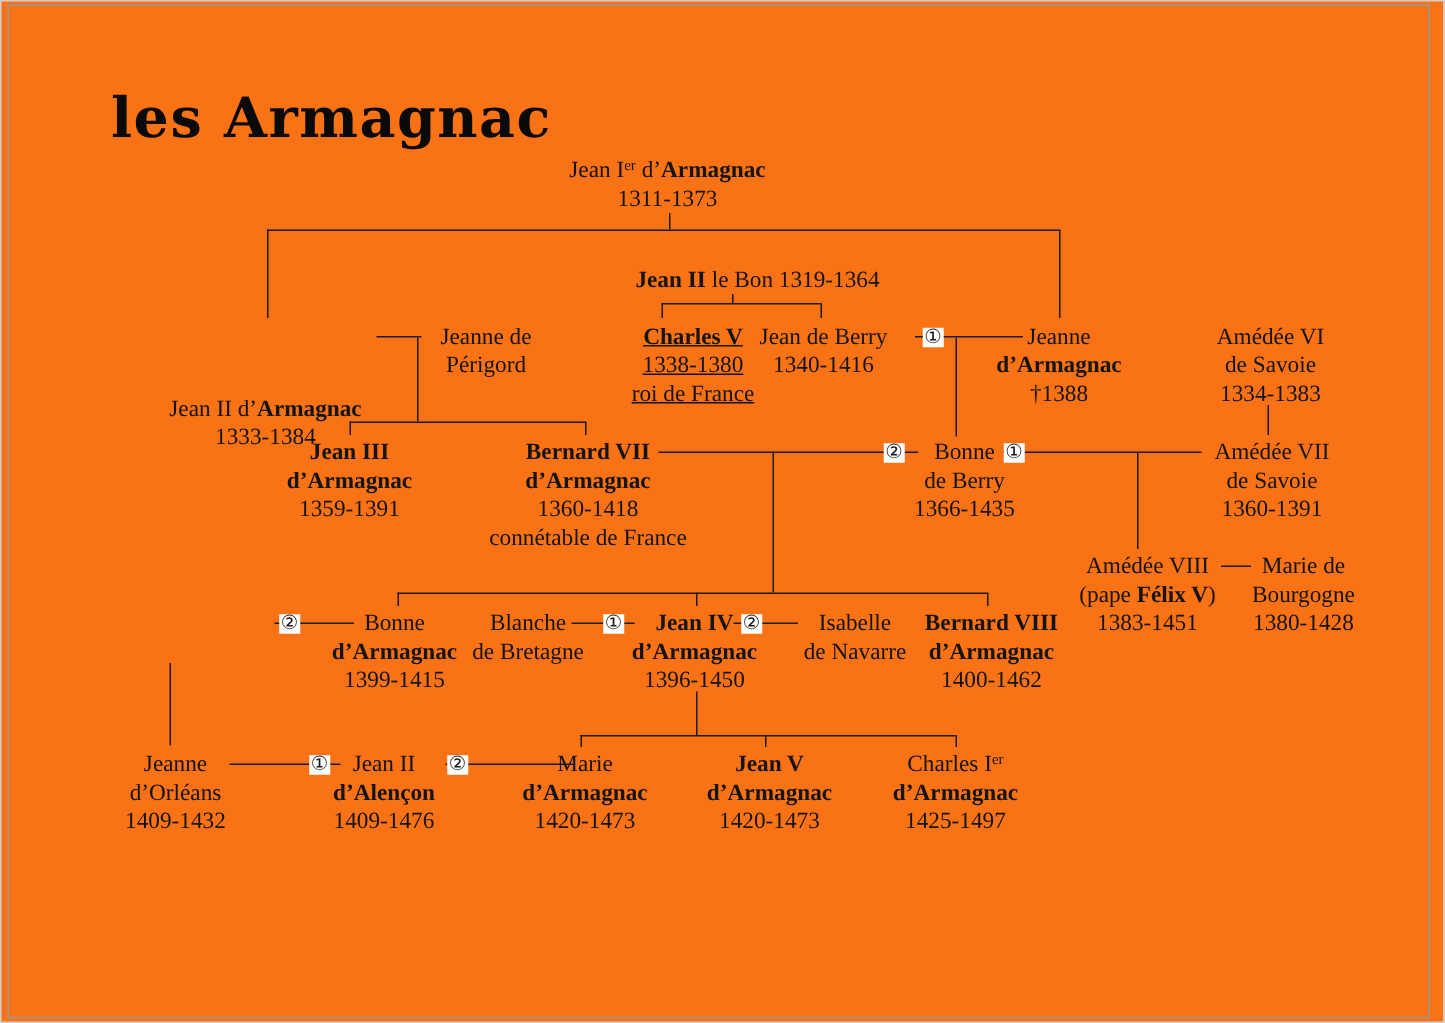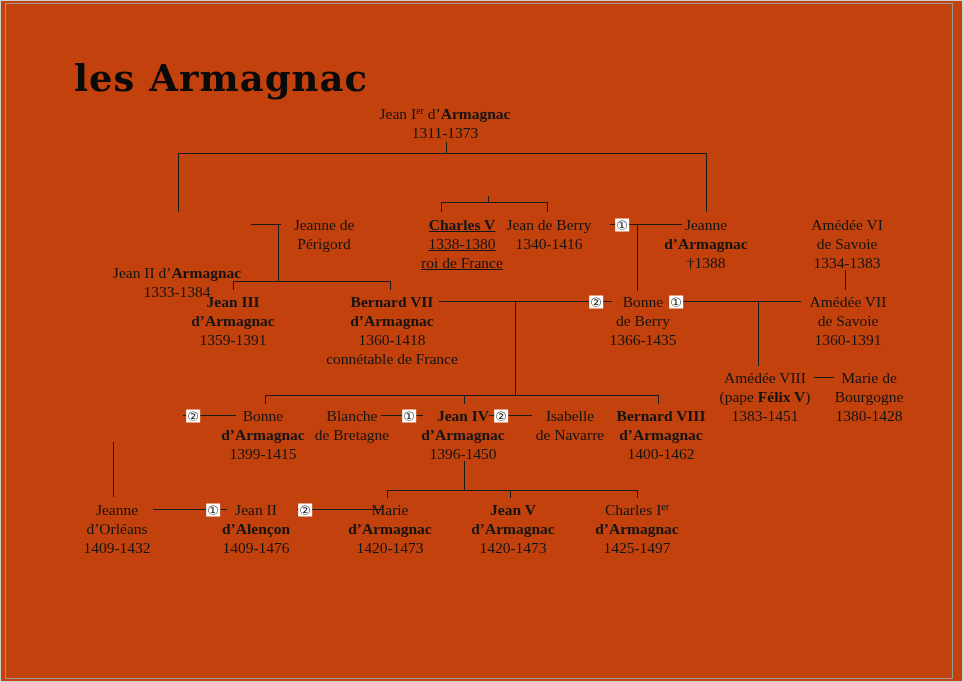--- a/index.html
+++ b/index.html
@@ -1,16 +1,16 @@
 <!DOCTYPE html>
 <html><head>
 <meta charset="utf-8">
 <style>
   html,body{margin:0;padding:0;background:#fff;}
-  .stage{position:relative;width:963px;height:682px;background:#c2410c;overflow:hidden;
+  .stage{position:relative;width:963px;height:682px;background:#f97316;overflow:hidden;
          font-family:"Liberation Serif","DejaVu Serif",serif;color:#141414;}
   .frame-outer{position:absolute;inset:0;border:1px solid #cfcfcf;pointer-events:none;}
   .frame-inner{position:absolute;top:3px;left:5px;right:10px;bottom:3px;border:1px solid #989898;pointer-events:none;}
   .doc-title{position:absolute;left:74px;top:58px;font-family:"DejaVu Serif","Liberation Serif",serif;
              font-weight:700;font-size:37px;line-height:40px;letter-spacing:1px;color:#0a0a0a;}
   .canvas{position:absolute;inset:0;}
   .person{position:absolute;transform:translateX(-50%);text-align:center;white-space:nowrap;}
   .pline{font-size:15.5px;line-height:19px;}
   .b{font-weight:700;}
   .sup{font-size:10px;vertical-align:5px;line-height:0;}
@@ -23,20 +23,23 @@
 <body>
 
 <div class="stage">
   <div class="frame-outer"></div>
   <div class="frame-inner"></div>
   <div class="doc-title">les Armagnac</div>
   <div class="canvas">
       <div class="person" style="left: 445px; top: 104px;">
         <div class="pline"><span>Jean I</span><span class="sup">er</span><span> d’</span><span class="b">Armagnac</span></div>
         <div class="pline"><span>1311-1373</span></div>
+      </div>
+      <div class="person" style="left: 505px; top: 177px;">
+        <div class="pline"><span class="b">Jean II</span><span> le Bon 1319-1364</span></div>
       </div>
       <div class="person" style="left: 177px; top: 215px; margin-top: 48px;">
         <div class="pline"><span>Jean II d’</span><span class="b">Armagnac</span></div>
         <div class="pline"><span>1333-1384</span></div>
       </div>
       <div class="person" style="left: 324px; top: 215px;">
         <div class="pline"><span>Jeanne de</span></div>
         <div class="pline"><span>Périgord</span></div>
       </div>
       <div class="person" style="left: 462px; top: 215px; text-decoration: underline;">

